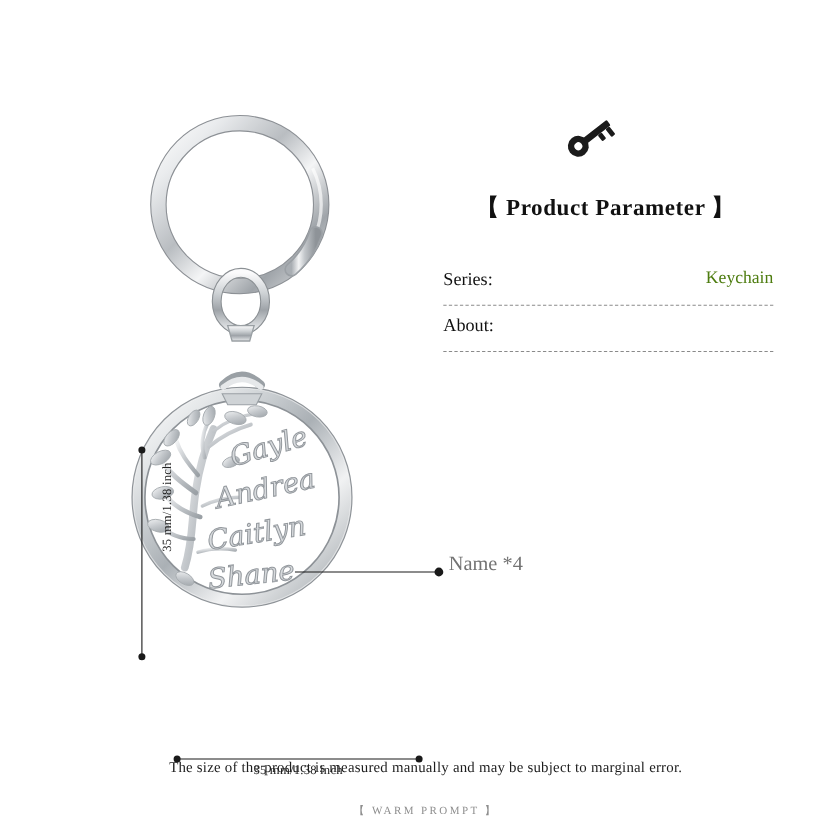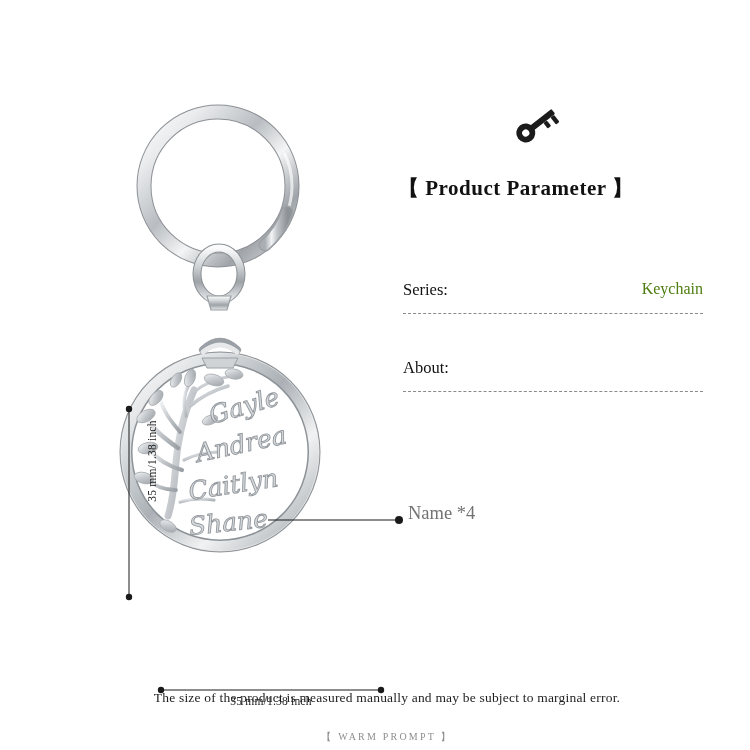--- a/index.html
+++ b/index.html
@@ -132,37 +132,37 @@
     top: 6px;
     width: 52px;
     height: 46px;
   }
 
   .param-title {
     position: absolute;
     left: 0;
     top: 78px;
     width: 305px;
+    text-align: center;
     font-size: 21px;
     font-weight: bold;
     letter-spacing: 0.5px;
     color: #111;
     white-space: nowrap;
   }
 
   .param-rows {
     position: absolute;
     left: 5px;
     top: 140px;
     width: 300px;
   }
   .param-row {
     position: relative;
     height: 42px;
-    margin-top: 36px;
   }
   .param-row .p-key {
     position: absolute;
     left: 0;
     top: 8px;
     font-size: 16.5px;
     color: #111;
     white-space: nowrap;
   }
   .param-row .p-val {

